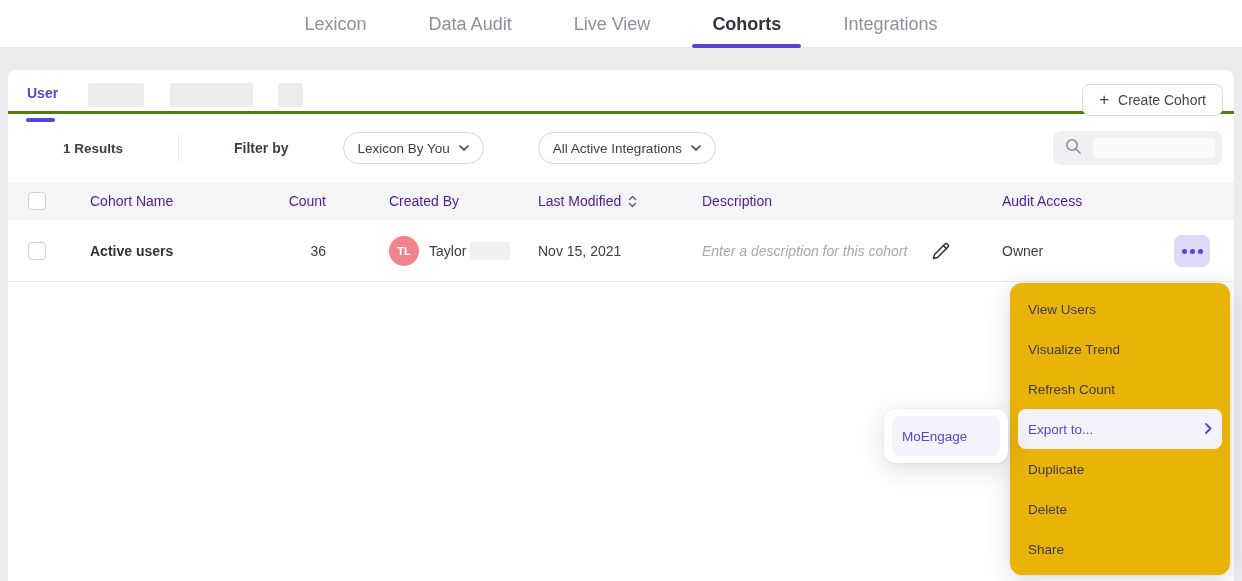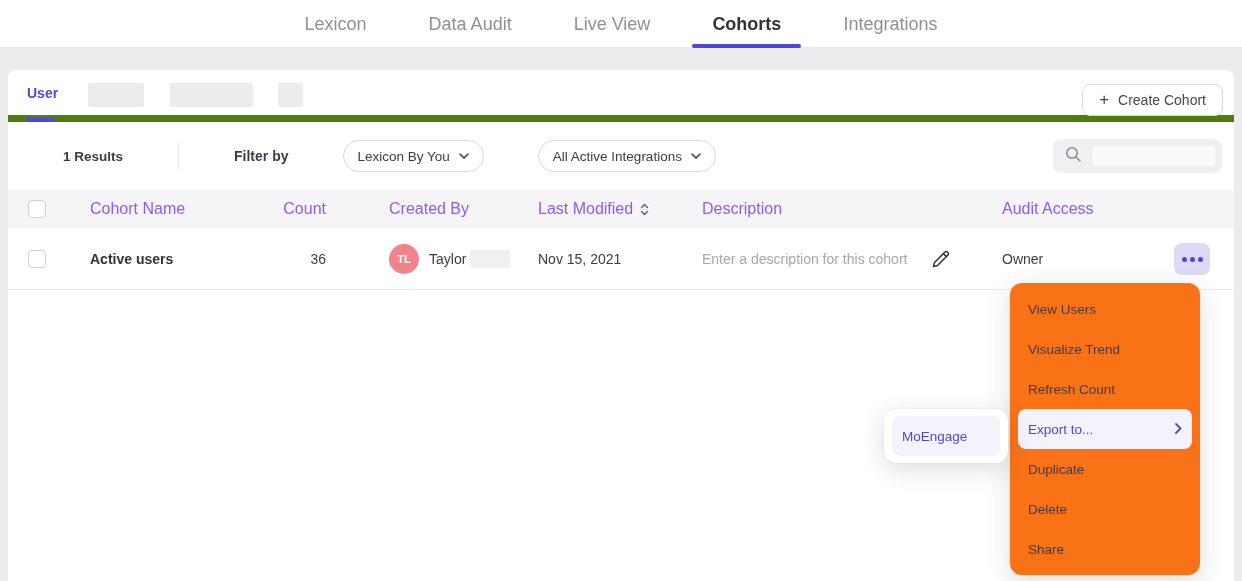--- a/index.html
+++ b/index.html
@@ -28,21 +28,21 @@
     height:4px; background:var(--accent); border-radius:2px;
   }
 
   
   .card {
     position:absolute; left:8px; top:70px; width:1226px; bottom:0;
     background:#fff; border-radius:8px 8px 0 0;
   }
 
   
-  .tabs-row { position:relative; height:52px; border-bottom:7px solid #4d7c0f; }
+  .tabs-row { position:relative; height:44px; border-bottom:3px solid #4d7c0f; }
   .user-tab {
     position:absolute; left:19px; top:15px;
     font-size:14px; font-weight:600; color:var(--accent); cursor:pointer;
   }
   .user-underline {
     position:absolute; left:18px; top:48px; width:29px; height:4px;
     background:var(--accent); border-radius:2px;
   }
   .redact { background:#ececee; border-radius:2px; }
   .tab-redact { position:absolute; top:13px; height:24px; }
@@ -69,50 +69,50 @@
   .chev-down { display:inline-flex; }
 
   .search-box {
     position:absolute; right:12px; top:17px; width:169px; height:34px;
     background:#f0f0f3; border-radius:8px;
     display:flex; align-items:center; padding-left:11px; cursor:text;
   }
   .search-redact { margin-left:11px; width:122px; height:20px; background:#fafafb; border-radius:2px; }
 
   
-  .thead { position:relative; height:38px; background:#f5f5f7; font-size:16px; color:#8b5cf6; }
+  .thead { position:relative; height:38px; background:#f5f5f7; font-size:14px; color:#4c1d95; }
   .cell { position:absolute; top:0; height:100%; display:flex; align-items:center; }
   .checkbox {
     width:18px; height:18px; background:#fff;
     border:1.5px solid #cfcfd6; border-radius:4px; cursor:pointer;
   }
   .trow { position:relative; height:62px; background:#fff; border-bottom:1px solid #e9e9ec; font-size:14px; }
   .c-check { left:20px; } .c-name { left:82px; } .c-count { left:228px; width:90px; justify-content:flex-end; }
   .c-creator { left:381px; } .c-mod { left:530px; } .c-desc { left:694px; } .c-access { left:994px; }
   .row-name { font-weight:600; color:#32323c; }
   .sort-icon { margin-left:7px; display:inline-flex; cursor:pointer; }
   .avatar {
     width:30px; height:30px; border-radius:50%; background:var(--avatar);
     color:#fff; font-size:11px; font-weight:600;
     display:flex; align-items:center; justify-content:center; margin-right:10px;
   }
   .name-redact { display:inline-block; width:40px; height:18px; background:#f0f0f2; margin-left:4px; border-radius:2px; }
-  .desc-placeholder { color:#a7a7b0; cursor:text; }
+  .desc-placeholder { color:#a7a7b0; cursor:text;font-style:italic; }
   .pencil { position:absolute; left:922px; top:21px; cursor:pointer; }
   .actions-btn {
     position:absolute; left:1166px; top:15px; width:36px; height:32px;
     background:var(--actions-btn-bg); border:none; border-radius:8px;
     display:flex; align-items:center; justify-content:center; gap:3px; cursor:pointer;
   }
   .dot { width:5px; height:5px; border-radius:50%; background:var(--accent); }
 
   
   .menu {
-    position:absolute; left:1010px; top:283px; width:190px;
-    background:#f97316; border-radius:12px; padding:6px 0;
+    position:absolute; left:1010px; top:283px; width:220px;
+    background:#eab308; border-radius:12px; padding:6px 0;
     box-shadow:0 6px 24px rgba(40,40,60,.16), 0 0 2px rgba(40,40,60,.08);
   }
   .menu-item {
     height:40px; margin:0 8px; padding:0 10px; border-radius:8px;
     display:flex; align-items:center; justify-content:space-between;
     font-size:13.5px; color:#3c3c46; cursor:pointer;
   }
   .menu-item.highlight { background:var(--accent-bg); color:var(--accent); }
 
   

